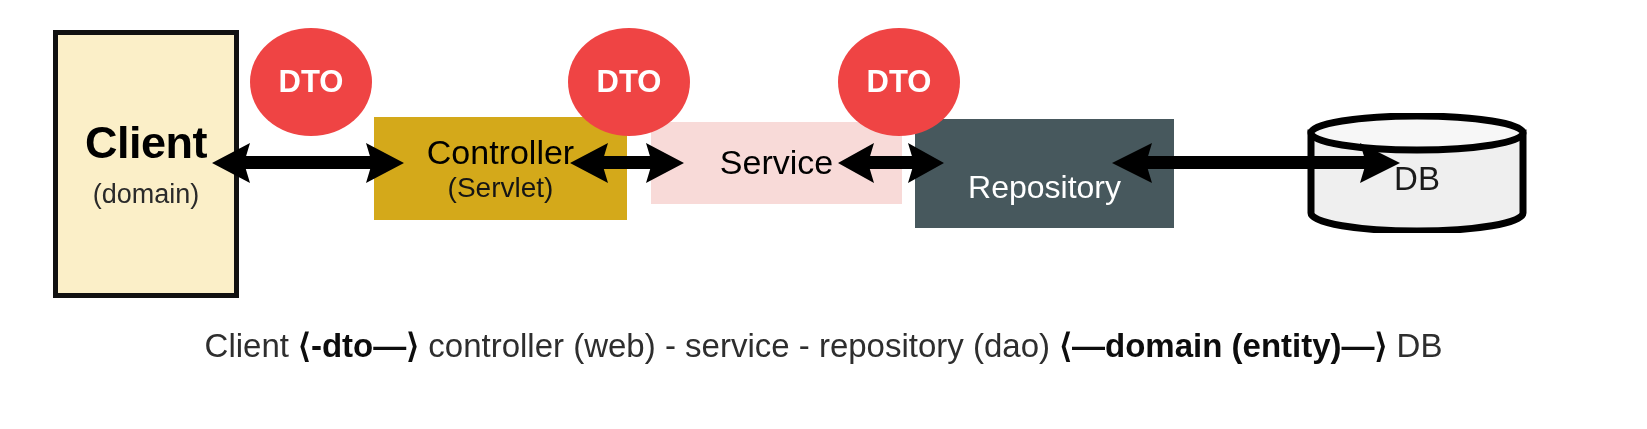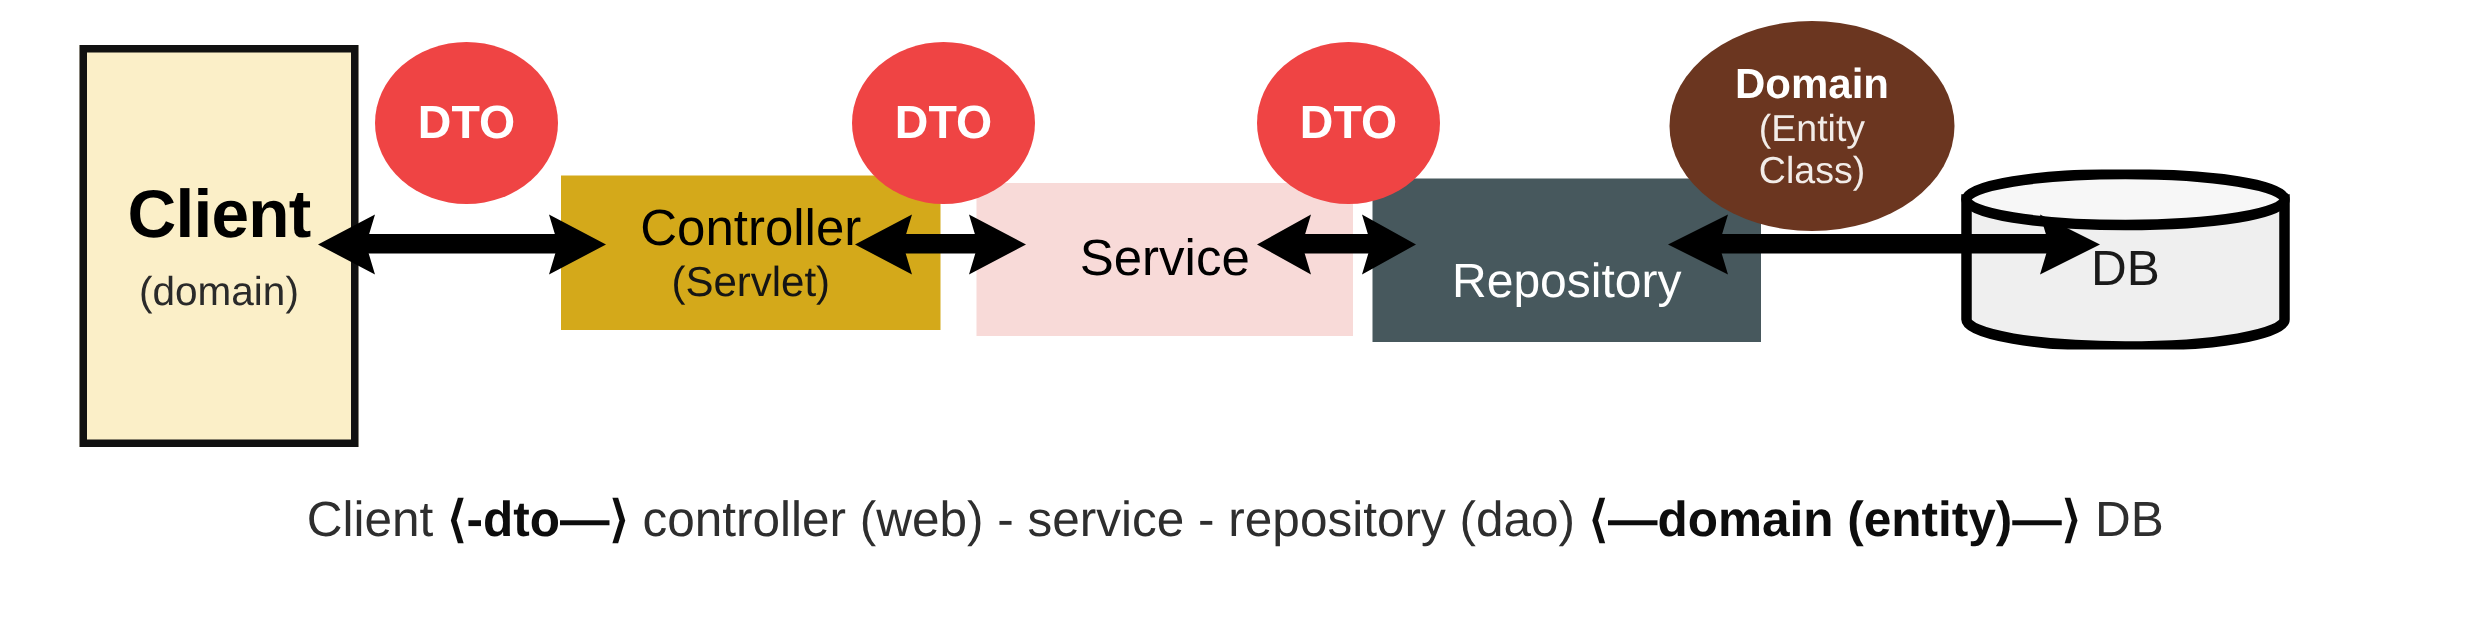--- a/index.html
+++ b/index.html
@@ -71,21 +71,21 @@
   #controller-box .sub {
     font-size: 28px;
     color: #151515;
     margin-top: 2px;
   }
 
   #service-box {
     left: 651px;
     top: 122px;
     width: 251px;
-    height: 102px;
+    height: 82px;
     background: #F8DAD8;
   }
   #service-box .title {
     font-size: 34px;
     color: #000000;
   }
 
   #repository-box {
     left: 915px;
     top: 119px;
@@ -236,25 +236,20 @@
   <div class="ellipse dto" id="dto-1">
     <div class="lbl">DTO</div>
   </div>
   <div class="ellipse dto" id="dto-2">
     <div class="lbl">DTO</div>
   </div>
   <div class="ellipse dto" id="dto-3">
     <div class="lbl">DTO</div>
   </div>
 
-  <div class="ellipse" id="domain-ellipse">
-    <div class="lbl-main">Domain</div>
-    <div class="lbl-sub">(Entity</div>
-    <div class="lbl-sub">Class)</div>
-  </div>
 
   <div class="arrow" id="arrow-1">
     <svg viewBox="0 0 196 62" preserveAspectRatio="none">
       <rect x="28" y="24" width="140" height="13" fill="#000000"></rect>
       <path d="M2,31 L40,11 L34,31 L40,51 Z" fill="#000000"></path>
       <path d="M194,31 L156,11 L162,31 L156,51 Z" fill="#000000"></path>
     </svg>
   </div>
 
   <div class="arrow" id="arrow-2">

